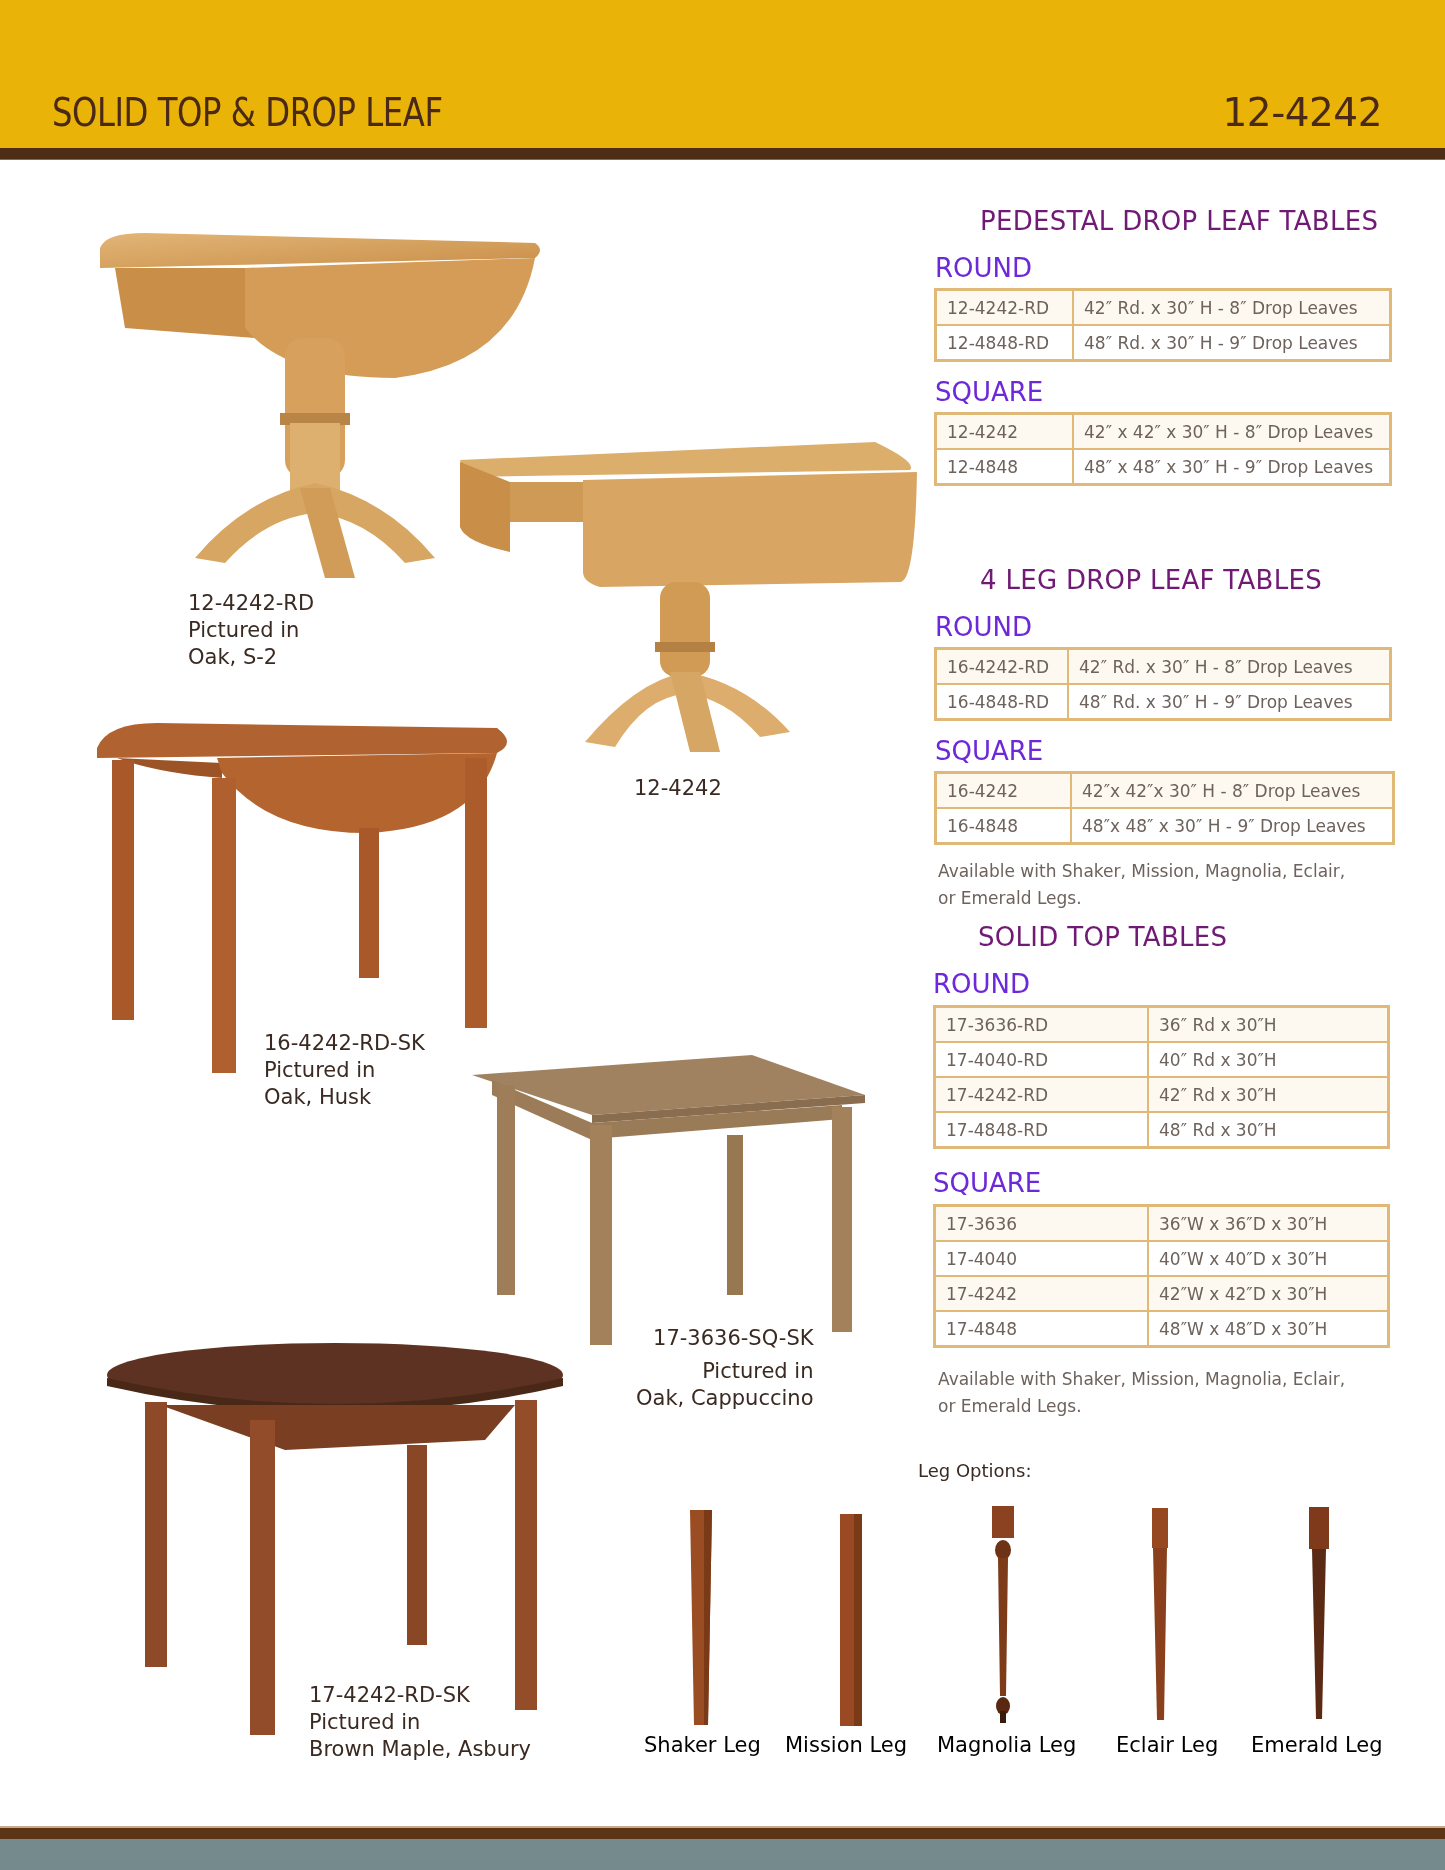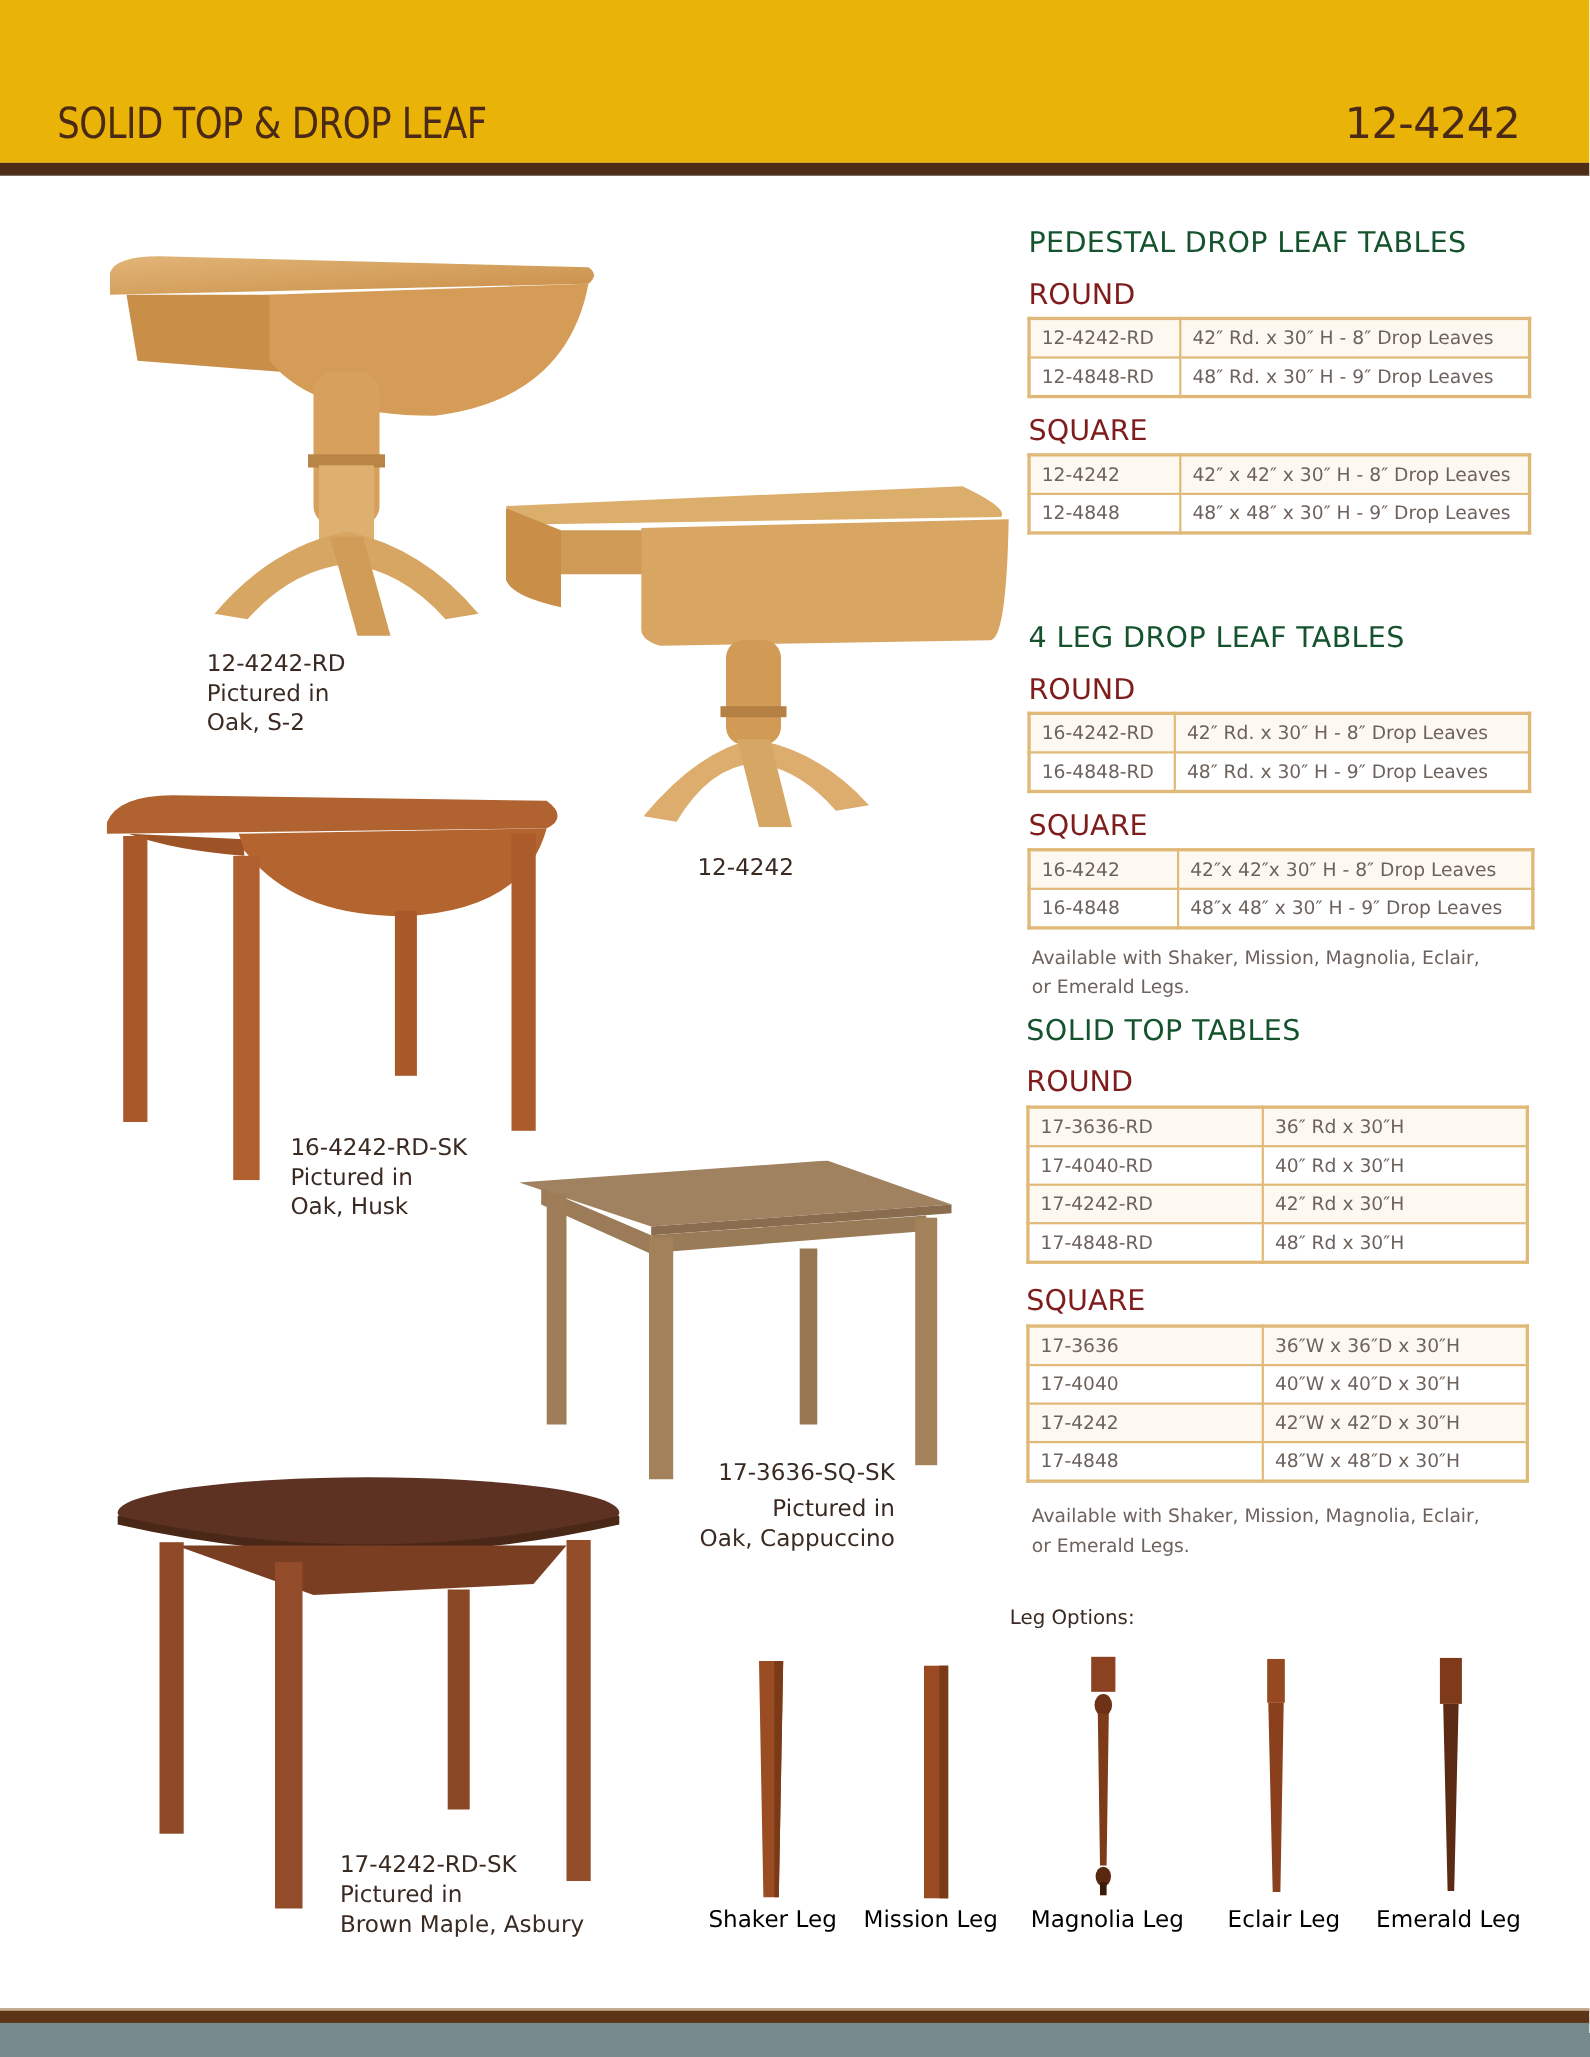--- a/index.html
+++ b/index.html
@@ -5,22 +5,22 @@
   html,body{margin:0;padding:0;}
   body{width:1445px;height:1870px;position:relative;background:#ffffff;overflow:hidden;font-family:"DejaVu Sans",sans-serif;color:#3a2a22;}
   .header{position:absolute;left:0;top:0;width:1445px;height:148px;background:#eab308;text-align:center;}
   .header-rule{position:absolute;left:0;top:148px;width:1445px;height:11px;background:#4e2d17;border-bottom:1px solid #7a6a60;}
   .page-title{position:absolute;left:52px;top:90px;font-size:39px;color:#4a2a17;letter-spacing:-0.5px;font-family:"DejaVu Sans Condensed","DejaVu Sans",sans-serif;transform:scaleX(0.92);transform-origin:left;}
   .page-code{position:absolute;right:63px;top:90px;font-size:39px;color:#4a2a17;letter-spacing:-0.5px;}
 
   .footer-rule{position:absolute;left:0;top:1826px;width:1445px;height:12px;background:#5c3416;border-top:2px solid #c9a98c;}
   .footer{position:absolute;left:0;top:1839px;width:1445px;height:31px;background:#748a8d;}
 
-  .sec-title{position:absolute;font-size:26px;color:#14532d;letter-spacing:0.3px;font-family:"DejaVu Sans",sans-serif;}
-  .sub-title{position:absolute;font-size:26px;color:#7f1d1d;}
+  .sec-title{position:absolute;font-size:26px;color:#701a75;letter-spacing:0.3px;font-family:"DejaVu Sans",sans-serif;margin-left:45px;}
+  .sub-title{position:absolute;font-size:26px;color:#6d28d9;}
   table.spec{position:absolute;border-collapse:collapse;border:3px solid #e0b877;font-size:17px;color:#6d625c;}
   table.spec td{border:2px solid #e0b877;height:33px;padding:0 10px;white-space:nowrap;}
   table.spec tr:nth-child(odd) td{background:#fdf9f1;}
   table.spec tr:nth-child(even) td{background:#ffffff;}
   .note{position:absolute;font-size:17px;color:#6d625c;line-height:27px;}
 
   .caption{position:absolute;font-size:21px;color:#3a2a22;line-height:27px;}
   .photo{position:absolute;}
 
   .legs-title{position:absolute;left:918px;top:1460px;font-size:18px;color:#3a2a22;}

